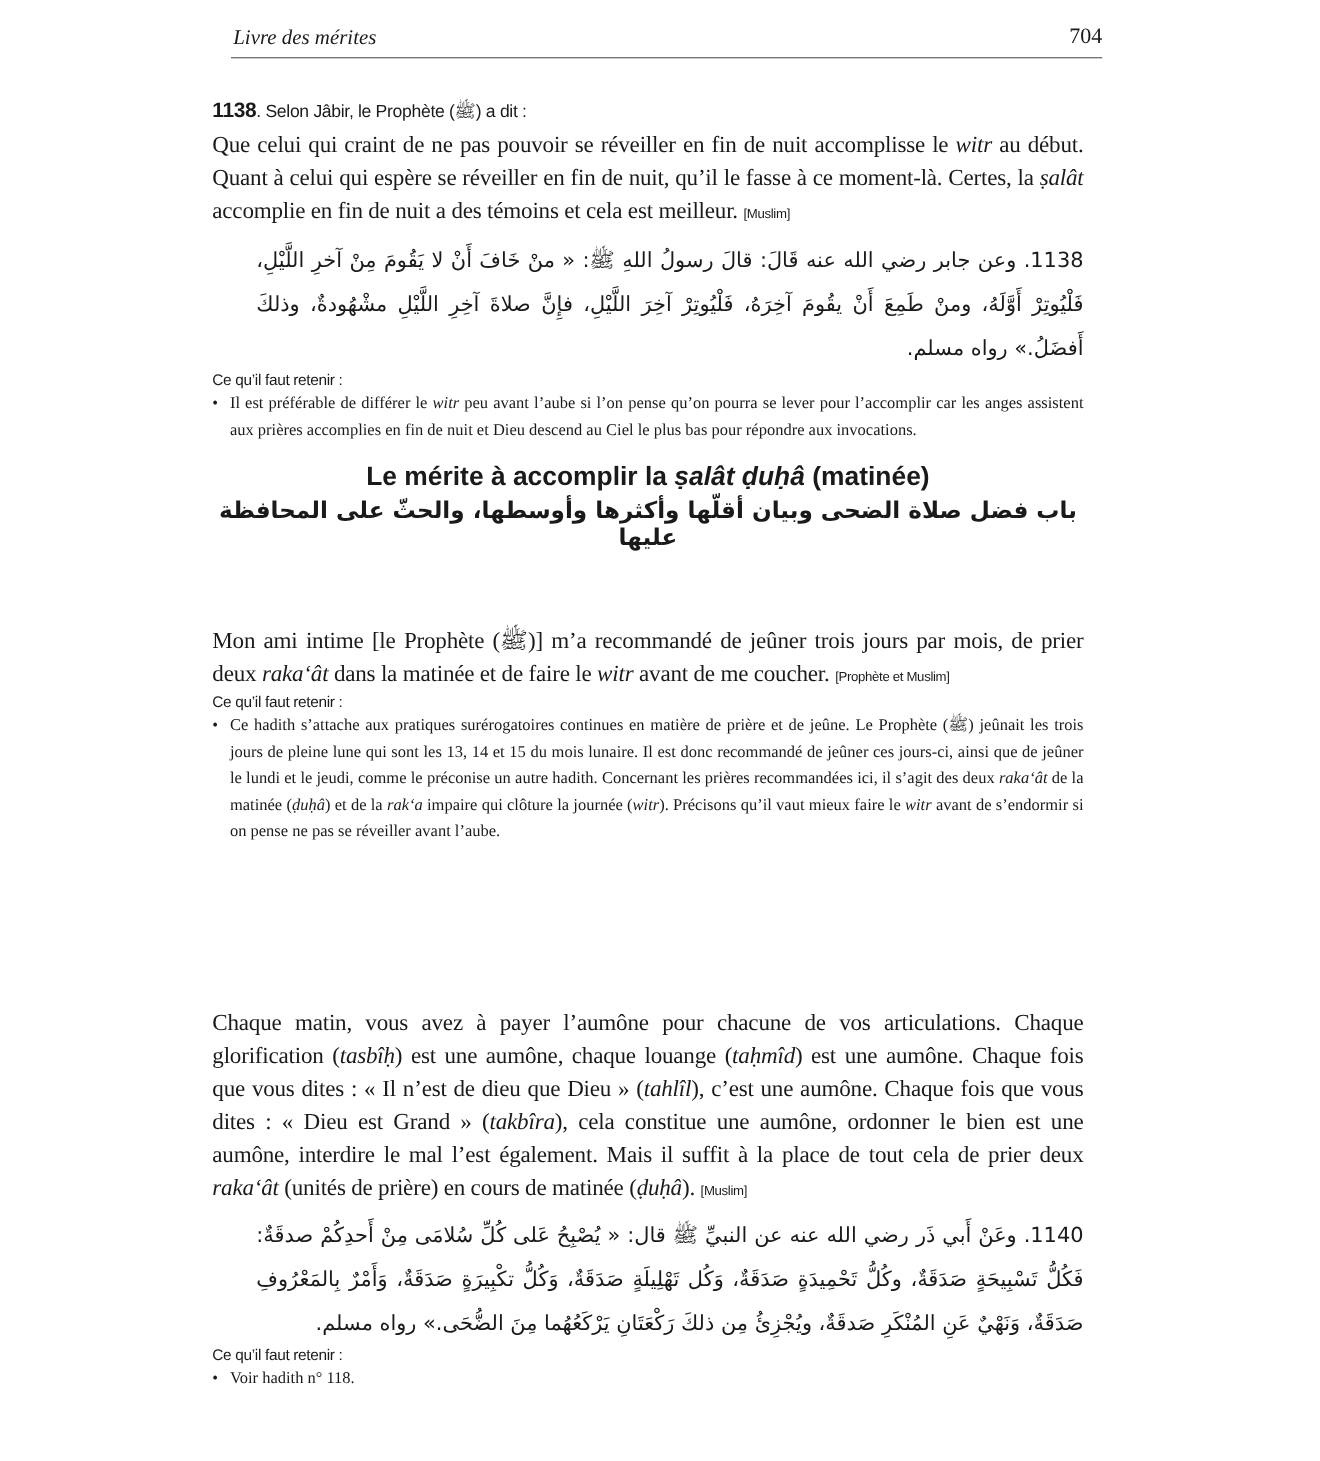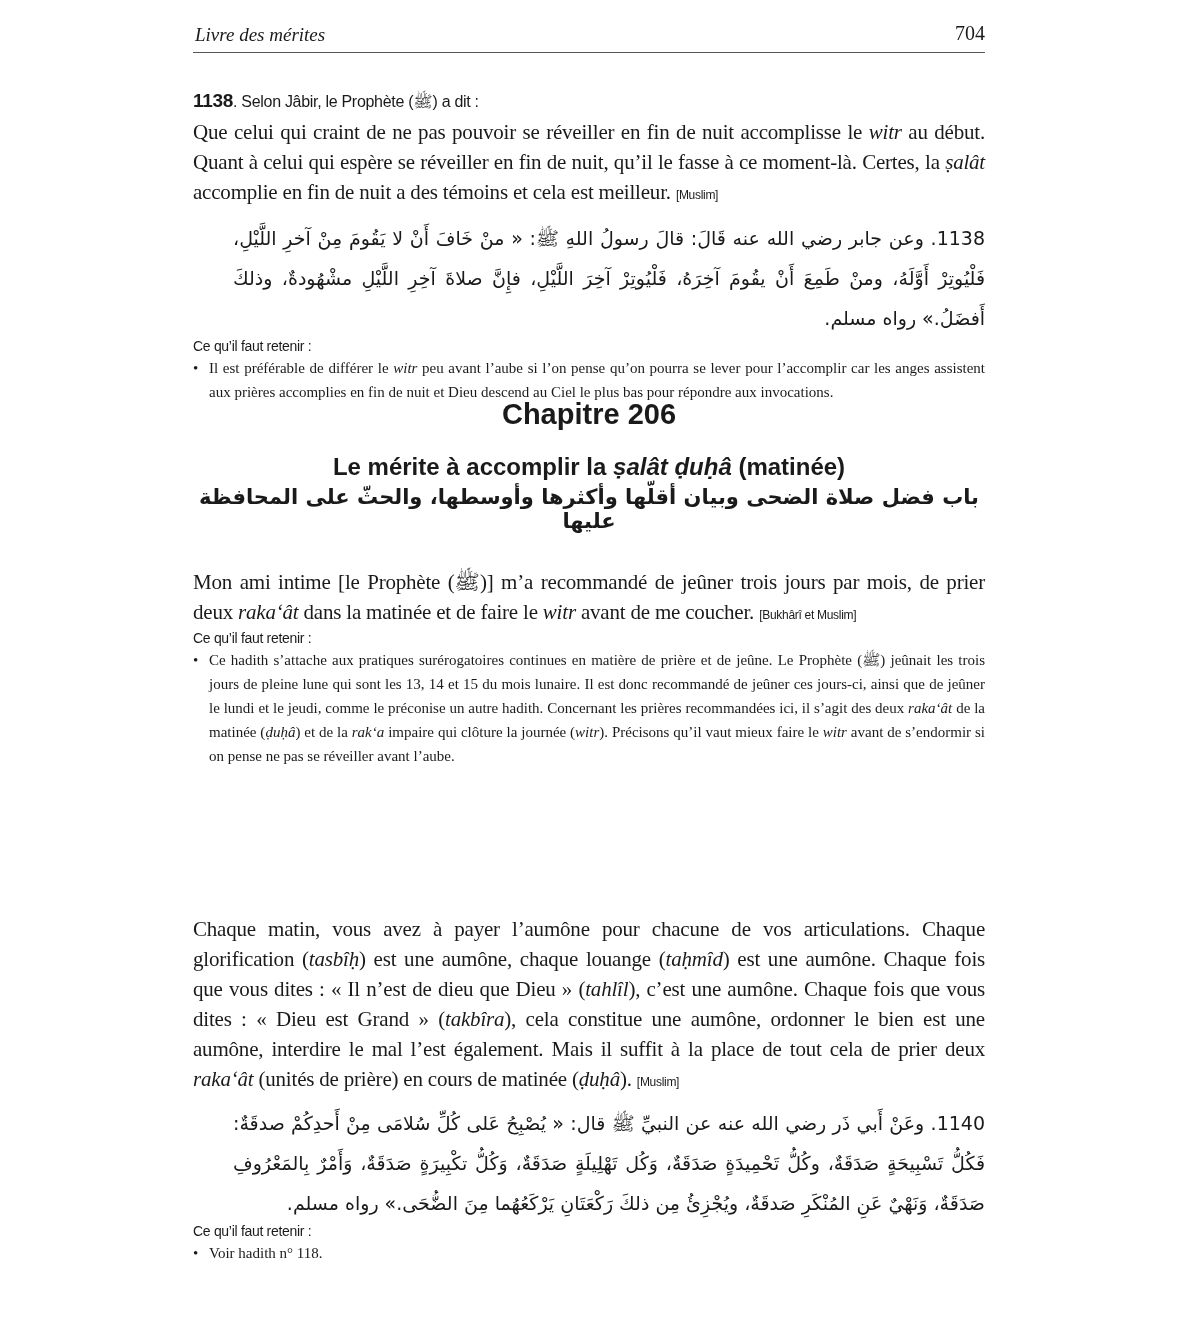--- a/index.html
+++ b/index.html
@@ -1,18 +1,18 @@
 <!DOCTYPE html>
 <html><head>
 <meta charset="utf-8">
 <style>
   html, body { margin: 0; padding: 0; background: #ffffff; }
   body { width: 1200px; height: 1328px; position: relative; overflow: hidden; color: #1a1a1a; }
   .page { position: absolute; left: 193px; top: 0; width: 792px; }
-  .header { position: absolute; left: 0; top: 22px; width: 792px; height: 30px; border-bottom: 1px solid #555; }
+  .header { position: absolute; left: 17px; top: 22px; width: 792px; height: 30px; border-bottom: 1px solid #555; }
   .header .title { position: absolute; left: 2px; top: 2px; font-family: "Liberation Serif", serif; font-style: italic; font-size: 19px; }
   .header .pnum { position: absolute; right: 0; top: 0; font-family: "Liberation Serif", serif; font-size: 20px; }
   .hadith-head { font-family: "Liberation Sans", sans-serif; font-size: 16px; letter-spacing: -0.3px; }
   .hadith-head .num { font-weight: bold; font-size: 19px; }
   .fr { font-family: "Liberation Serif", serif; font-size: 21px; line-height: 30px; text-align: justify; letter-spacing: -0.2px; }
   .src { font-family: "Liberation Sans", sans-serif; font-size: 12px; letter-spacing: -0.3px; }
   .ar { font-family: "DejaVu Sans", sans-serif; font-size: 19px; line-height: 40px; direction: rtl; text-align: justify; text-align-last: right; margin-left: 40px; }
   .retain { font-family: "Liberation Sans", sans-serif; font-size: 14px; letter-spacing: -0.3px; }
   .note { font-family: "Liberation Serif", serif; font-size: 15px; line-height: 24px; position: relative; padding-left: 16px; text-align: justify; }
   .note .bullet { position: absolute; left: 0; top: 0; }
@@ -41,30 +41,29 @@
       <span>Que celui qui craint de ne pas pouvoir se réveiller en fin de nuit accomplisse le </span><i>witr</i><span> au début. Quant à celui qui espère se réveiller en fin de nuit, qu’il le fasse à ce moment-là. Certes, la </span><i>ṣalât</i><span> accomplie en fin de nuit a des témoins et cela est meilleur. </span><span class="src">[Muslim]</span>
     </div>
     <div class="ar" style="margin-top:8px;">1138. وعن جابر رضي الله عنه قَالَ: قالَ رسولُ اللهِ ﷺ: « منْ خَافَ أَنْ لا يَقُومَ مِنْ آخرِ اللَّيْلِ، فَلْيُوتِرْ أَوَّلَهُ، ومنْ طَمِعَ أَنْ يقُومَ آخِرَهُ، فَلْيُوتِرْ آخِرَ اللَّيْلِ، فإِنَّ صلاةَ آخِرِ اللَّيْلِ مشْهُودةٌ، وذلكَ أَفضَلُ.» رواه مسلم.</div>
     <div class="retain">Ce qu’il faut retenir :</div>
     <div class="note" style="margin-top:2px;">
       <span class="bullet">•</span><span>Il est préférable de différer le </span><i>witr</i><span> peu avant l’aube si l’on pense qu’on pourra se lever pour l’accomplir car les anges assistent aux prières accomplies en fin de nuit et Dieu descend au Ciel le plus bas pour répondre aux invocations.</span>
     </div>
   </div>
 
   <div class="chapter" style="top:398px;">
-    <div class="ch-num">Chapitre 206</div>
     <div class="ch-title">
       <span>Le mérite à accomplir la </span><i>ṣalât ḍuḥâ</i><span> (matinée)</span>
     </div>
     <div class="ch-ar">باب فضل صلاة الضحى وبيان أقلّها وأكثرها وأوسطها، والحثّ على المحافظة عليها</div>
   </div>
 
   <div class="block" style="top:565px;">
     <div class="fr" style="margin-top:2px;">
-      <span>Mon ami intime [le Prophète (ﷺ)] m’a recommandé de jeûner trois jours par mois, de prier deux </span><i>raka‘ât</i><span> dans la matinée et de faire le </span><i>witr</i><span> avant de me coucher. </span><span class="src">[Bukhârî et Muslim]</span>
+      <span>Mon ami intime [le Prophète (ﷺ)] m’a recommandé de jeûner trois jours par mois, de prier deux </span><i>raka‘ât</i><span> dans la matinée et de faire le </span><i>witr</i><span> avant de me coucher. </span><span class="src">[Prophète et Muslim]</span>
     </div>
     <div class="retain">Ce qu’il faut retenir :</div>
     <div class="note" style="margin-top:2px;">
       <span class="bullet">•</span><span>Ce hadith s’attache aux pratiques surérogatoires continues en matière de prière et de jeûne. Le Prophète (ﷺ) jeûnait les trois jours de pleine lune qui sont les 13, 14 et 15 du mois lunaire. Il est donc recommandé de jeûner ces jours-ci, ainsi que de jeûner le lundi et le jeudi, comme le préconise un autre hadith. Concernant les prières recommandées ici, il s’agit des deux </span><i>raka‘ât</i><span> de la matinée (</span><i>ḍuḥâ</i><span>) et de la </span><i>rak‘a</i><span> impaire qui clôture la journée (</span><i>witr</i><span>). Précisons qu’il vaut mieux faire le </span><i>witr</i><span> avant de s’endormir si on pense ne pas se réveiller avant l’aube.</span>
     </div>
   </div>
 
   <div class="block" style="top:912px;">
     <div class="fr" style="margin-top:2px;">
       <span>Chaque matin, vous avez à payer l’aumône pour chacune de vos articulations. Chaque glorification (</span><i>tasbîḥ</i><span>) est une aumône, chaque louange (</span><i>taḥmîd</i><span>) est une aumône. Chaque fois que vous dites : « Il n’est de dieu que Dieu » (</span><i>tahlîl</i><span>), c’est une aumône. Chaque fois que vous dites : « Dieu est Grand » (</span><i>takbîra</i><span>), cela constitue une aumône, ordonner le bien est une aumône, interdire le mal l’est également. Mais il suffit à la place de tout cela de prier deux </span><i>raka‘ât</i><span> (unités de prière) en cours de matinée (</span><i>ḍuḥâ</i><span>). </span><span class="src">[Muslim]</span>

